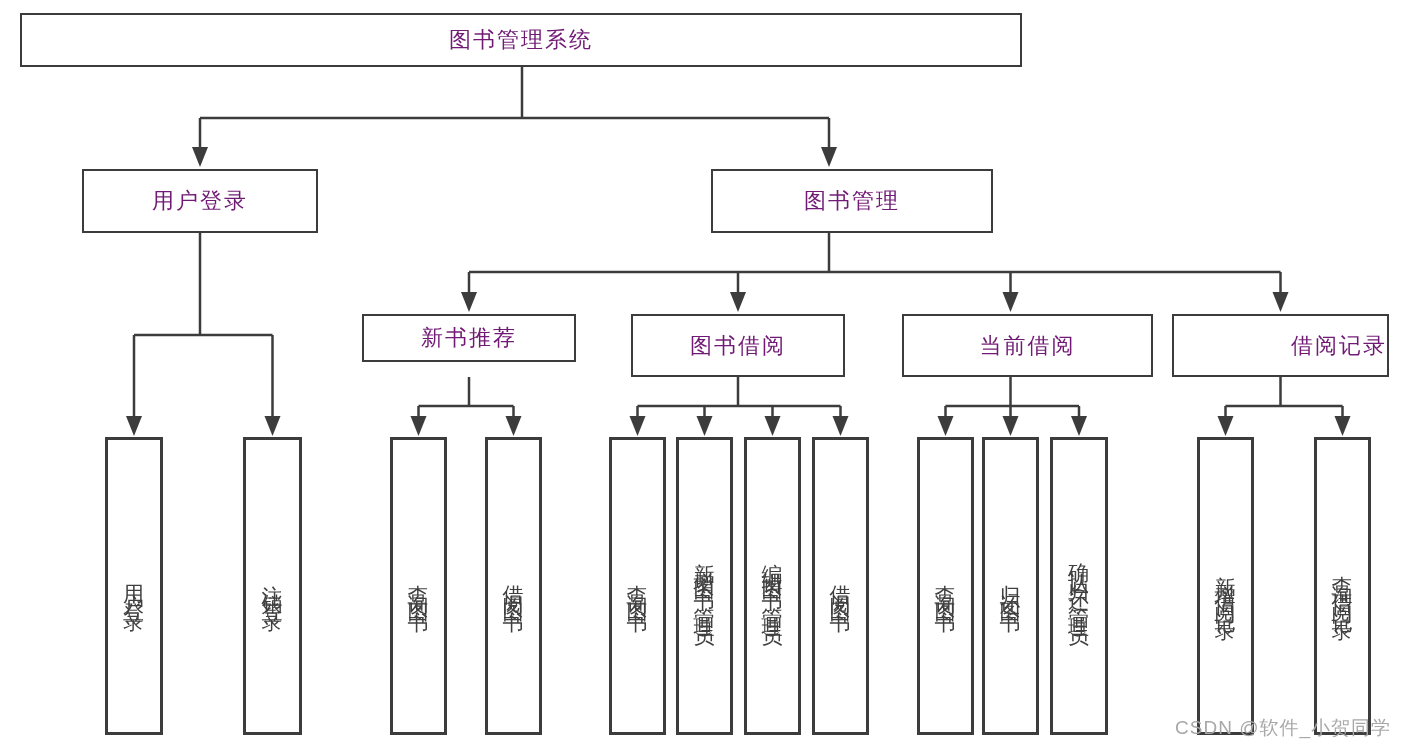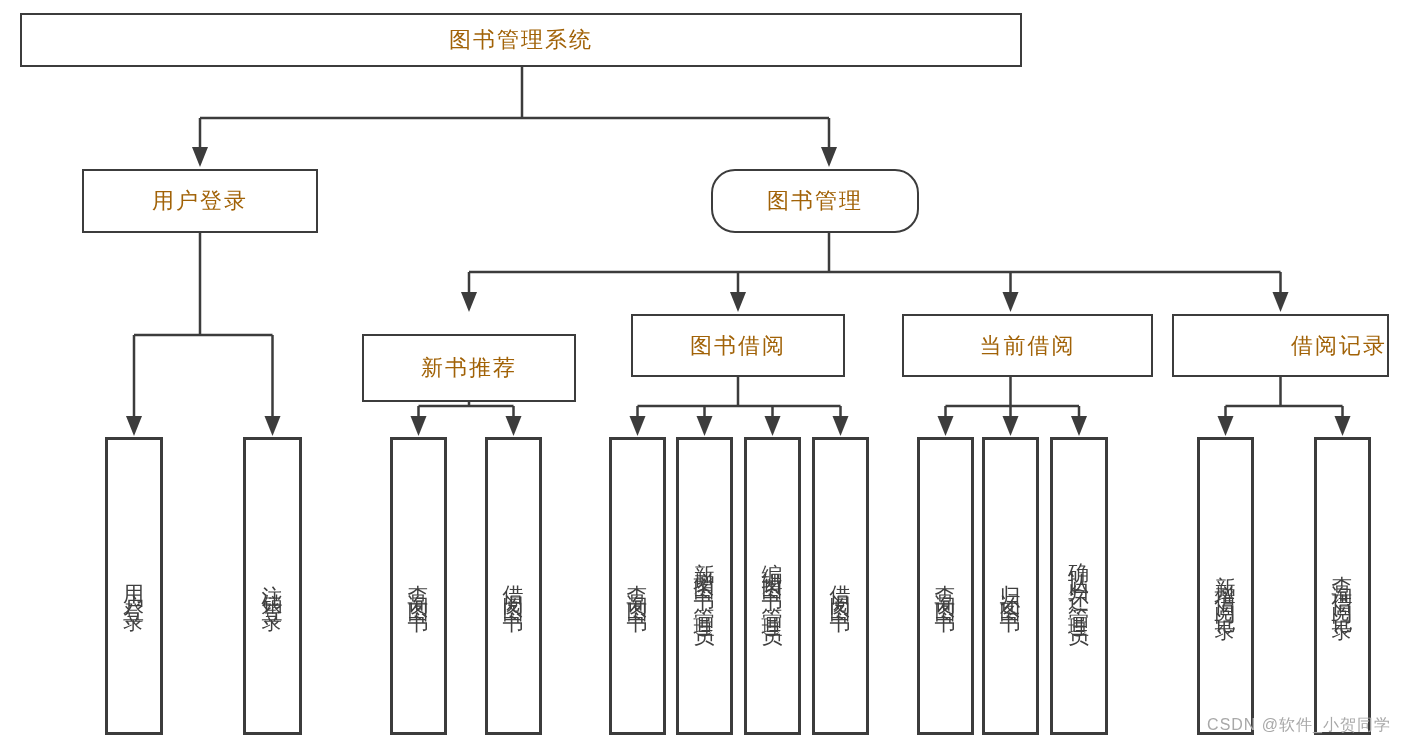--- a/index.html
+++ b/index.html
@@ -20,21 +20,21 @@
   .hbox {
     position: absolute;
     box-sizing: border-box;
     border: 2.5px solid #3c3c3c;
     background: #ffffff;
     display: flex;
     align-items: center;
     justify-content: center;
     font-size: 22px;
     letter-spacing: 2px;
-    color: #a16207;
+    color: #701a75;
     z-index: 2;
   }
   .vbox {
     position: absolute;
     top: 437px;
     height: 298px;
     width: 57px;
     box-sizing: border-box;
     border: 3px solid #3c3c3c;
     background: #ffffff;
@@ -49,21 +49,21 @@
     font-size: 21px;
     line-height: 1;
     letter-spacing: 9px;
     color: #3f3f3f;
     white-space: nowrap;
   }
   .watermark {
     position: absolute;
     right: 14px;
     top: 715px;
-    font-size: 16px;
+    font-size: 19px;
     letter-spacing: 1px;
     color: #a8a8a8;
     z-index: 3;
     white-space: nowrap;
   }
 </style>
 </head>
 <body>
 
 <div class="canvas">
@@ -108,25 +108,25 @@
     </g>
   </svg>
 
   <div class="hbox" style="left:20px; top:13px; width:1002px; height:54px;">
     <span>图书管理系统</span>
   </div>
 
   <div class="hbox" style="left:82px; top:169px; width:236px; height:64px;">
     <span>用户登录</span>
   </div>
-  <div class="hbox" style="left:711px; top:169px; width:208px; height:64px;border-radius:24px;">
+  <div class="hbox" style="left:711px; top:169px; width:282px; height:64px;">
     <span>图书管理</span>
   </div>
 
-  <div class="hbox" style="left:362px; top:314px; width:214px; height:68px;margin-top:20px;">
+  <div class="hbox" style="left:362px; top:314px; width:214px; height:48px;">
     <span>新书推荐</span>
   </div>
   <div class="hbox" style="left:631px; top:314px; width:214px; height:63px;">
     <span>图书借阅</span>
   </div>
   <div class="hbox" style="left:902px; top:314px; width:251px; height:63px;">
     <span>当前借阅</span>
   </div>
   <div class="hbox" style="left:1172px; top:314px; width:217px; height:63px;justify-content:flex-end;">
     <span>借阅记录</span>

